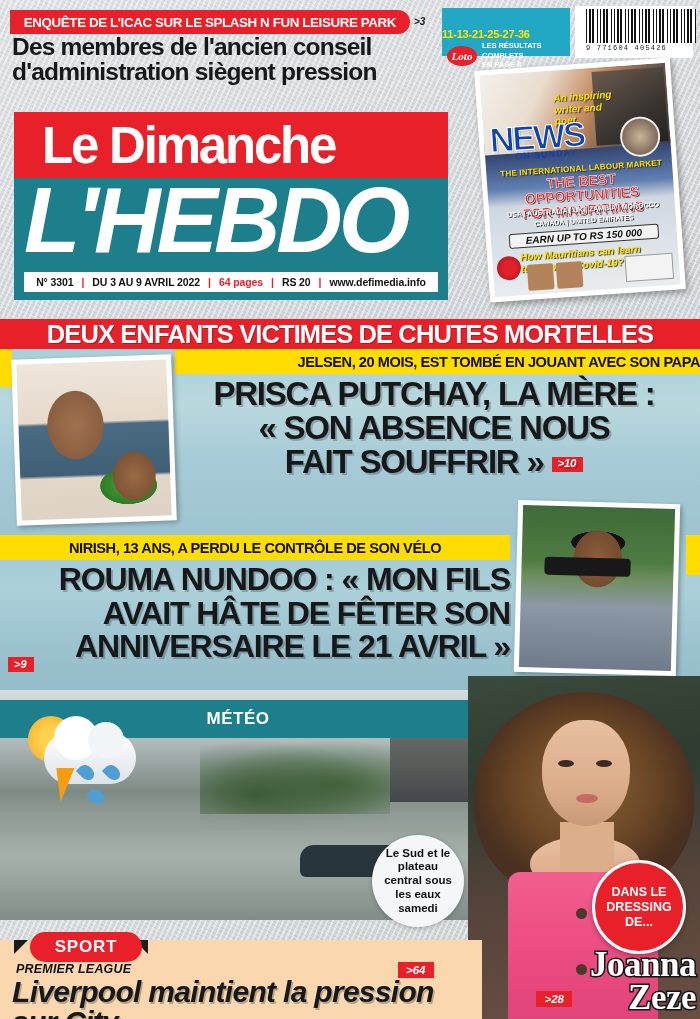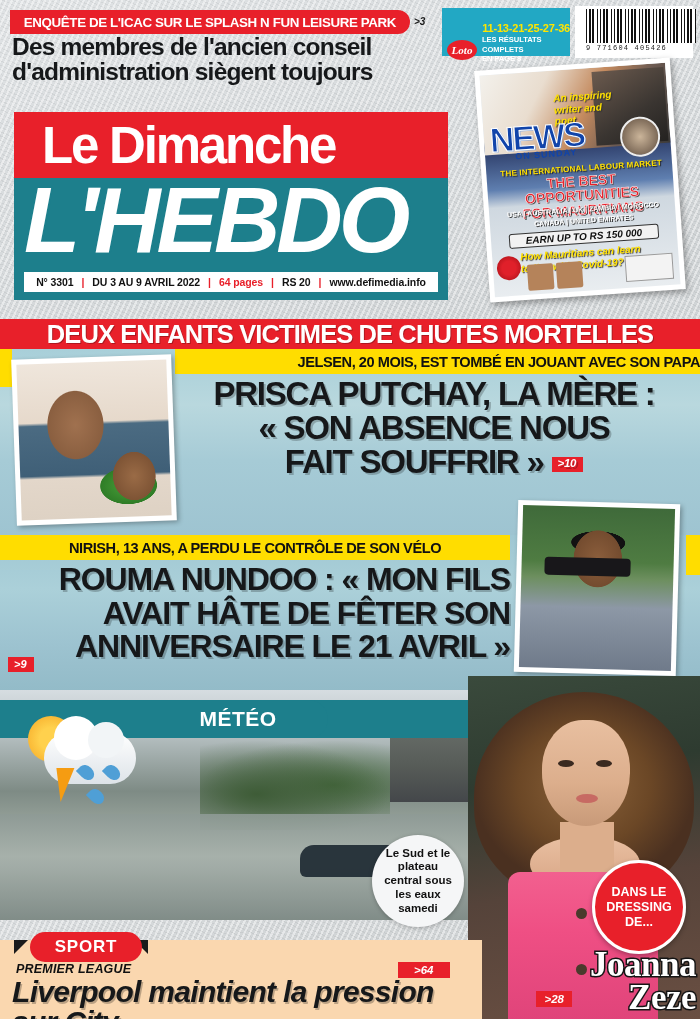--- a/index.html
+++ b/index.html
@@ -42,21 +42,21 @@
   }
 
   
   .lotto {
     position:absolute; left:442px; top:8px; width:128px; height:48px;
     background:#22a8c4;
     display:block;
   }
   .lotto .nums {
     color:#ffe500; font-weight:bold; font-size:11px; letter-spacing:-0.2px;
-    text-align:right; padding-top:14px;
+    text-align:left; padding-top:20px;
   }
   .lotto .row { display:flex; align-items:center; padding:1px 0 0 5px; }
   .lotto .logo {
     width:30px; height:20px; border-radius:50%;
     background:#e8202a; color:#fff; font-size:11px; font-style:italic;
     font-family:"Liberation Serif", serif; font-weight:bold;
     display:flex; align-items:center; justify-content:center; flex:0 0 auto;
   }
   .lotto .lines {
     color:#fff; font-weight:bold; font-size:7.6px; line-height:1.28;
@@ -250,21 +250,21 @@
   #weather .trees { position:absolute; left:200px; top:50px; width:190px; height:90px;
     background:radial-gradient(ellipse at 30% 60%, #3e5c37 0%, rgba(62,92,55,0) 70%),
                radial-gradient(ellipse at 70% 50%, #44673c 0%, rgba(68,103,60,0) 70%); }
 
   .teal-strip { position:absolute; left:0; top:700px; width:470px; height:38px; background:#1d7f8c; }
   .meteo-pill {
     position:absolute; left:148px; top:700px; width:180px; height:38px;
     background:#1d7f8c; border-radius:0 19px 19px 0;
     display:flex; align-items:center; justify-content:center;
   }
-  .meteo-pill .t { color:#fff; font-weight:bold; font-size:21px; letter-spacing:.5px; }
+  .meteo-pill .t { color:#fff; font-weight:bold; font-size:17px; letter-spacing:.5px; }
 
   #wicon { position:absolute; left:14px; top:712px; width:132px; height:100px; }
   #wicon .sun { position:absolute; left:14px; top:4px; width:46px; height:46px; border-radius:50%;
     background:radial-gradient(circle,#ffd14d 35%, #f5a623 100%); }
   #wicon .cloud { position:absolute; left:30px; top:20px; width:92px; height:52px; border-radius:26px;
     background:linear-gradient(180deg,#ffffff,#dde3e8); }
   #wicon .cloud:before { content:""; position:absolute; left:10px; top:-16px; width:44px; height:44px;
     border-radius:50%; background:#fff; }
   #wicon .cloud:after { content:""; position:absolute; left:44px; top:-10px; width:36px; height:36px;
     border-radius:50%; background:#f2f5f7; }
@@ -351,38 +351,38 @@
   }
   #sport .lead {
     position:absolute; left:12px; top:37px; width:470px;
     color:#16181a; font-weight:bold; font-style:italic; font-size:30px;
     letter-spacing:-0.7px; line-height:1;
     text-shadow:1.5px 1.5px 0 rgba(0,0,0,.25);
   }
   .sport-chip {
     position:absolute; left:398px; top:962px;
     background:#e8202a; color:#fff; font-size:11.5px; font-weight:bold; font-style:italic;
-    padding:2px 16px; z-index:5;
+    padding:2px 8px; z-index:5;
   }
 </style>
 </head>
 <body>
 
 <div id="page">
 
   <div id="topstrip">
 
     <div class="flash-band">
       <div class="txt">ENQUÊTE DE L'ICAC SUR LE SPLASH N FUN LEISURE PARK</div>
     </div>
     <div class="pageref-sm">&gt;3</div>
 
     <div class="toplead">
       <div>Des membres de l'ancien conseil</div>
-      <div>d'administration siègent toujours</div>
+      <div>d'administration siègent pression</div>
     </div>
 
     <div class="lotto">
       <div class="nums">11-13-21-25-27-36</div>
       <div class="row">
         <div class="logo">Loto</div>
         <div class="lines">
           <div>LES RÉSULTATS</div>
           <div>COMPLETS</div>
           <div>EN PAGE 8</div>

